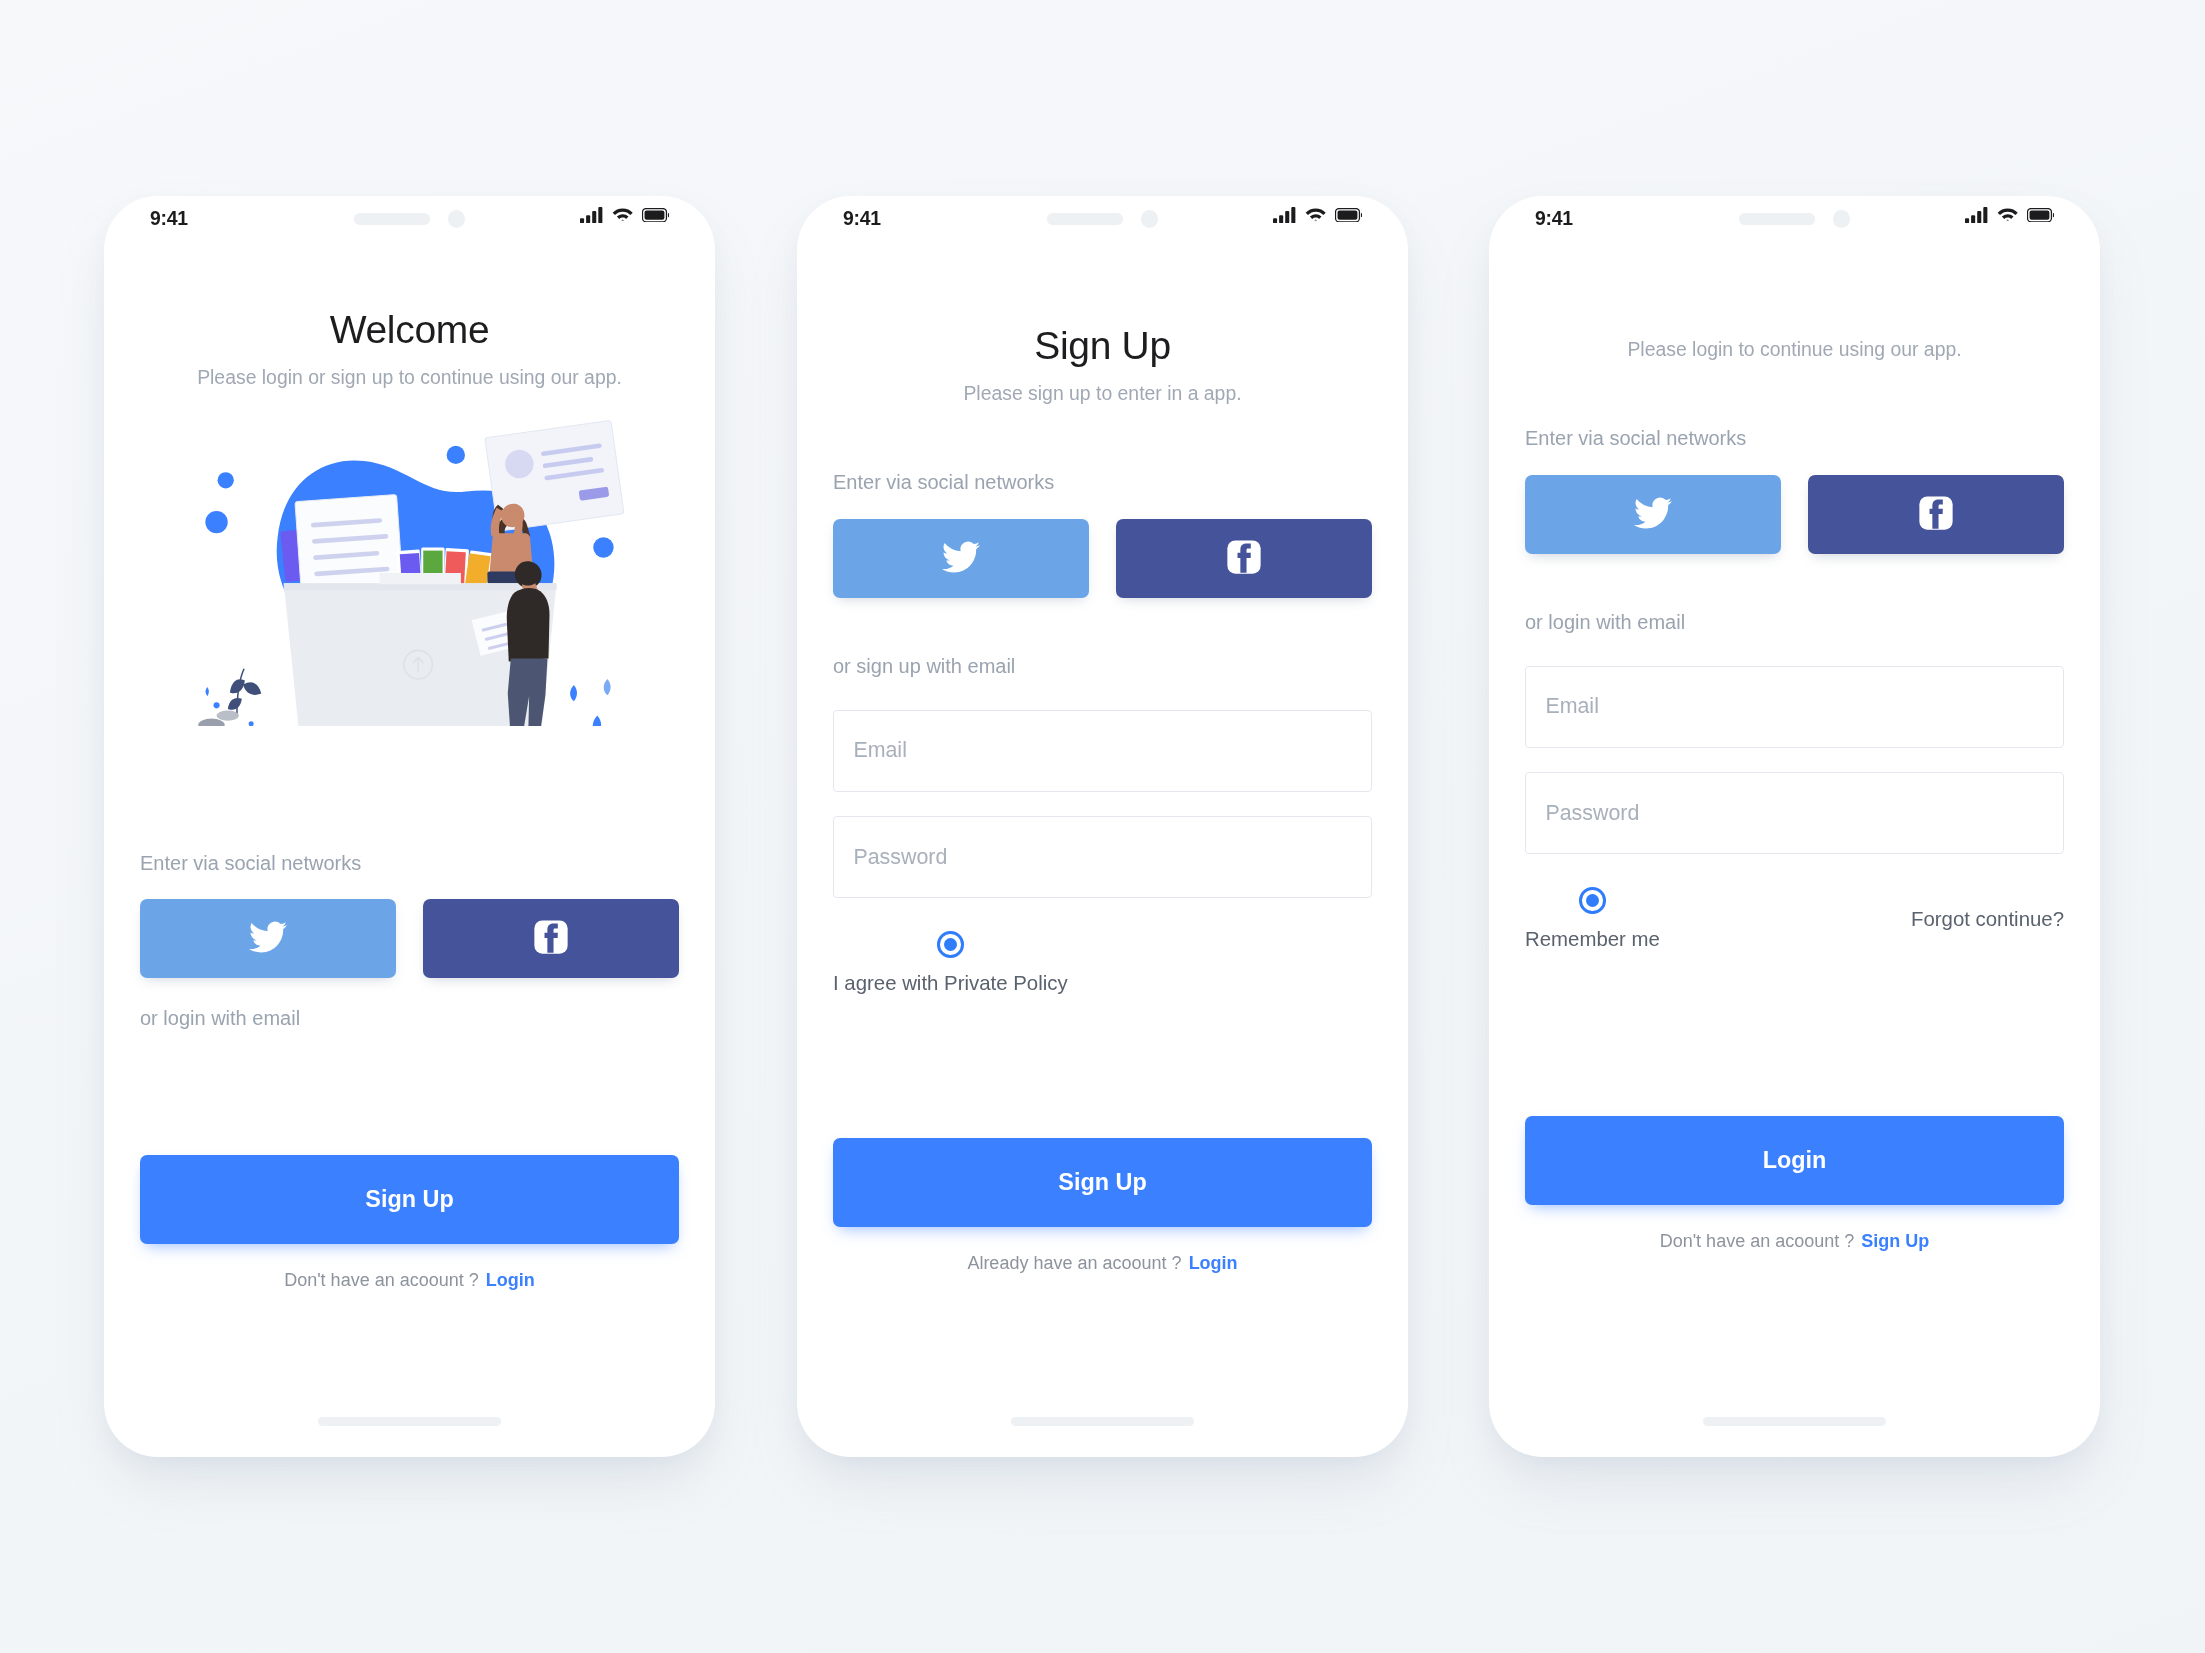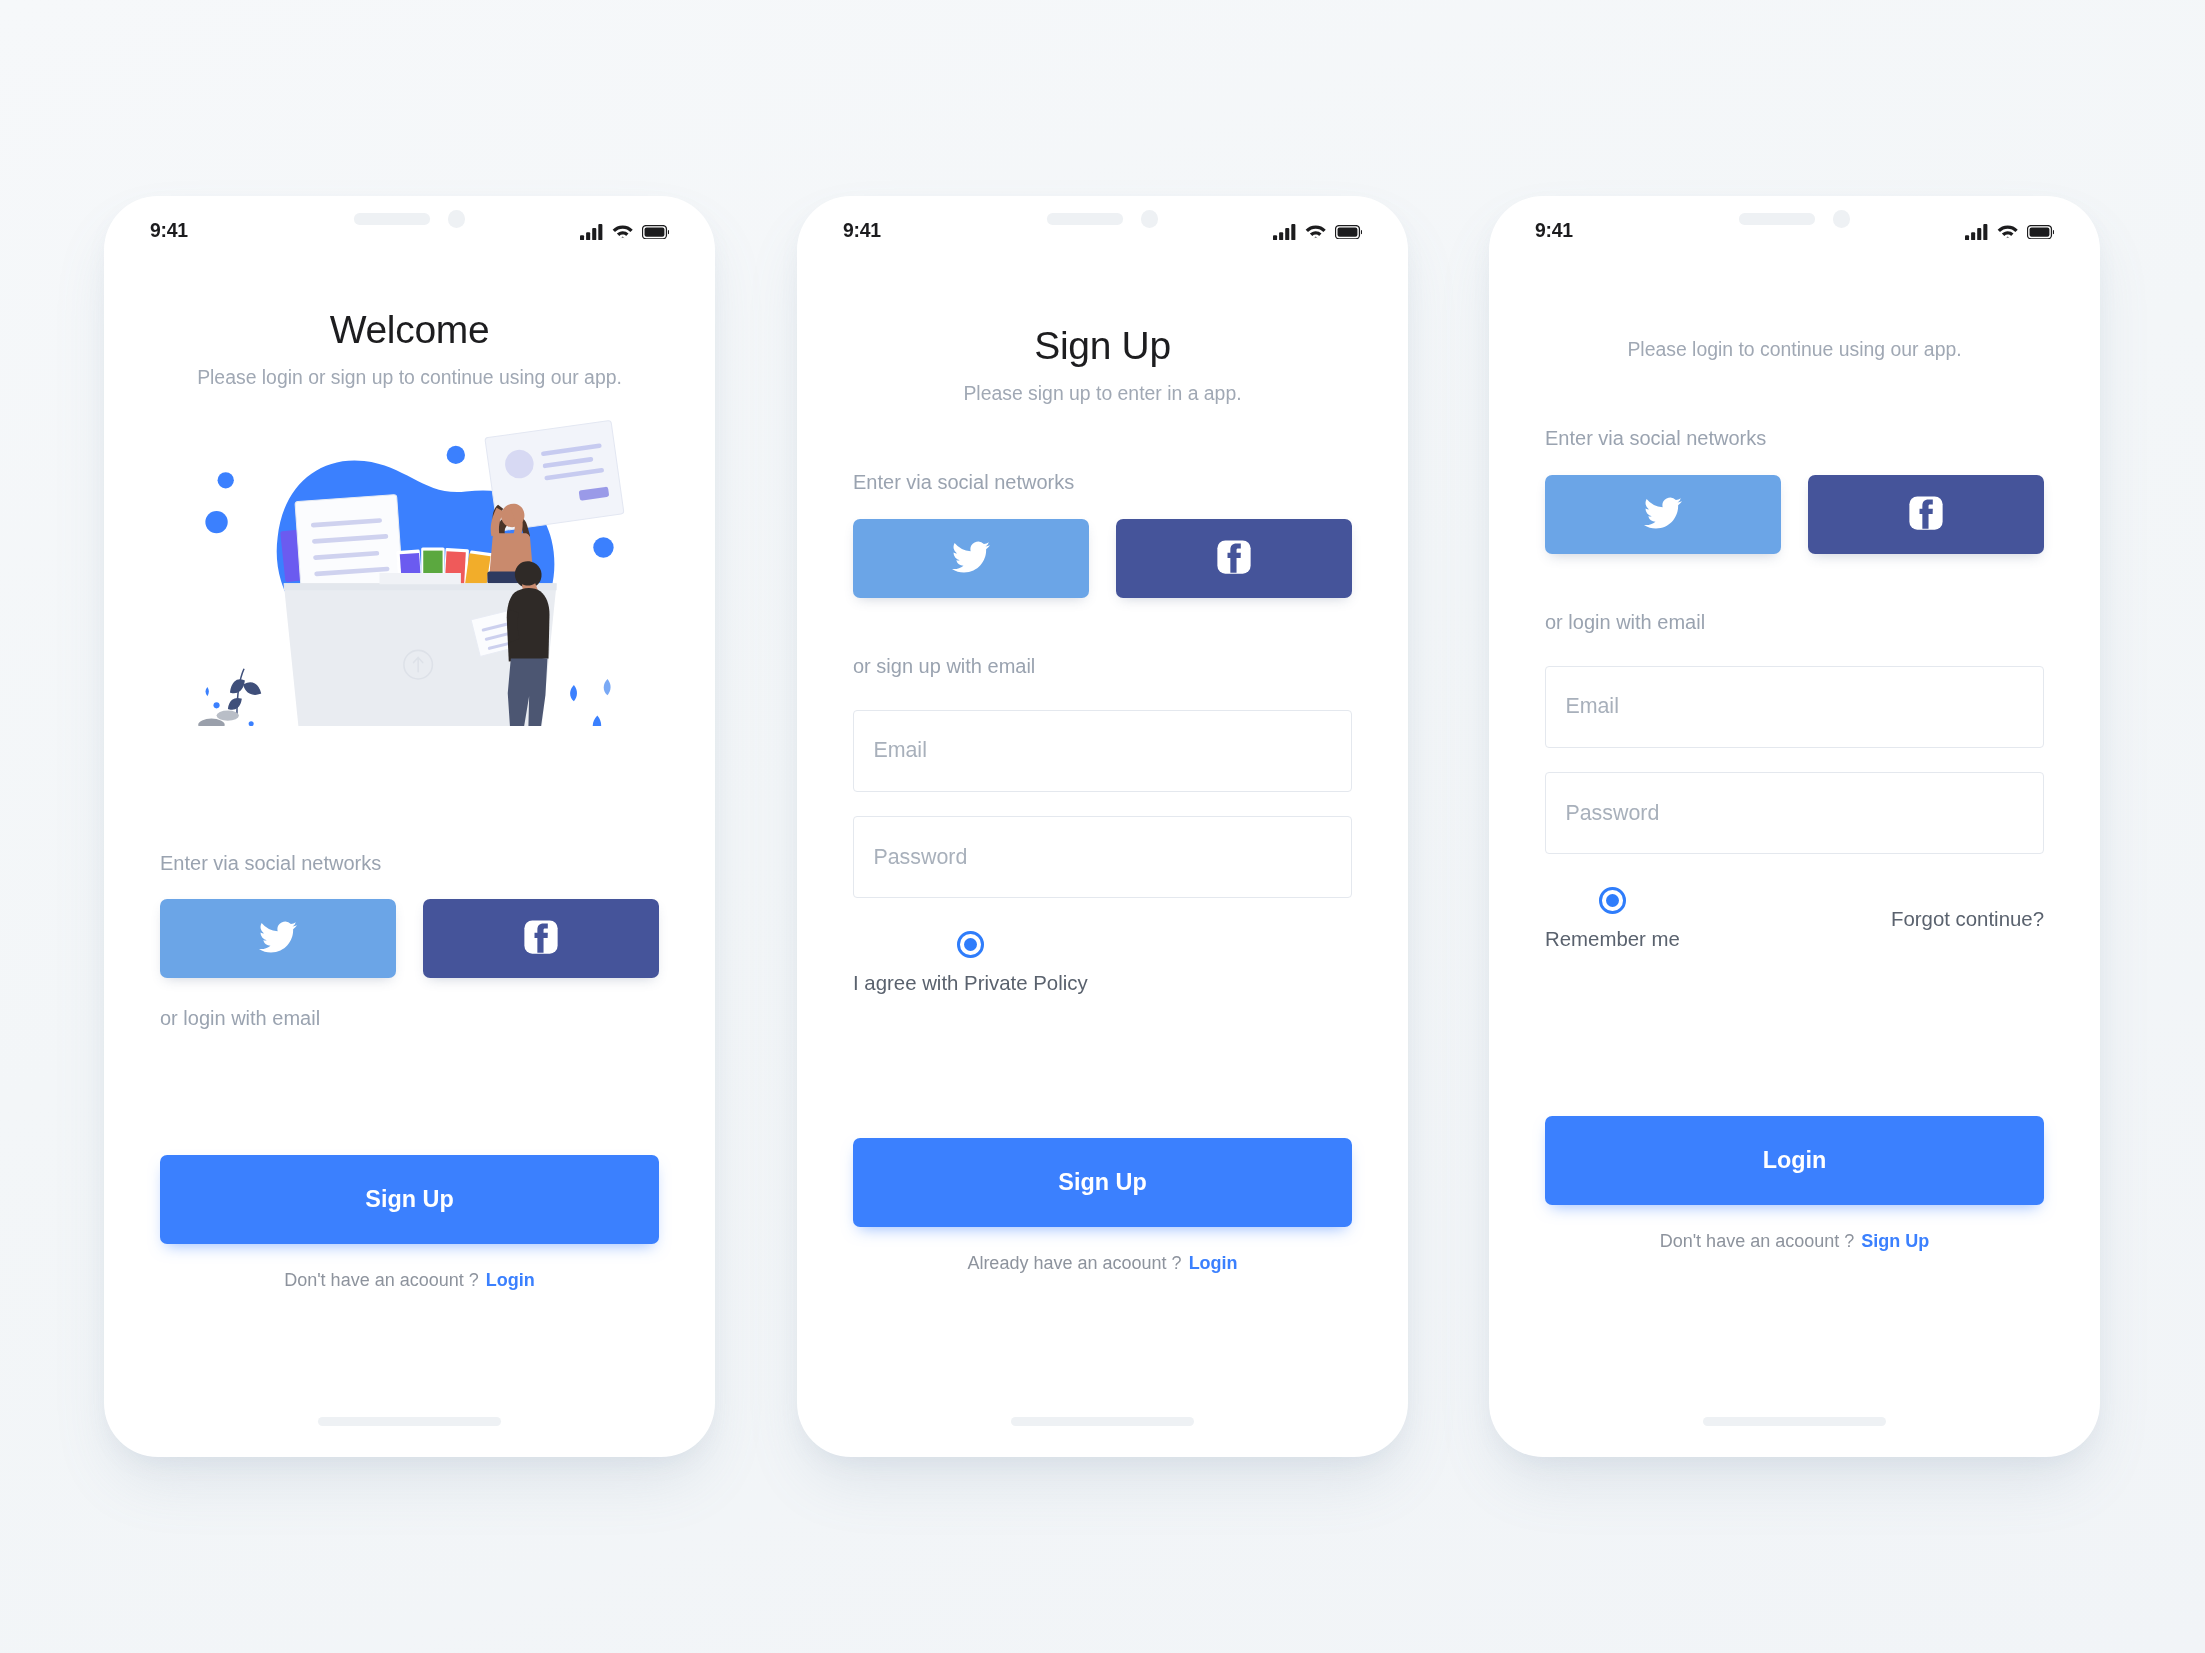--- a/index.html
+++ b/index.html
@@ -64,21 +64,21 @@
   }
 
   
   .status-bar {
     position: absolute;
     top: 11.2px;
     left: 0;
     width: 100%;
     height: 35px;
     display: flex;
-    align-items: flex-end;
+    align-items: flex-start;
     justify-content: space-between;
     padding: 0 46px;
     gap: 48px;
   }
   .status-time {
     font-size: 19.4px;
     font-weight: 700;
     color: #1c1c1e;
     letter-spacing: -0.3px;
   }
@@ -88,21 +88,21 @@
     gap: 8.2px;
   }
 
   
   .screen {
     position: absolute;
     top: 46px;
     left: 0;
     width: 100%;
     height: calc(100% - 46px);
-    padding: 0 56px;
+    padding: 0 36px;
     display: flex;
     flex-direction: column;
   }
 
   .title {
     text-align: center;
     font-size: 39px;
     font-weight: 400;
     color: #1d1d1f;
     letter-spacing: -0.3px;

